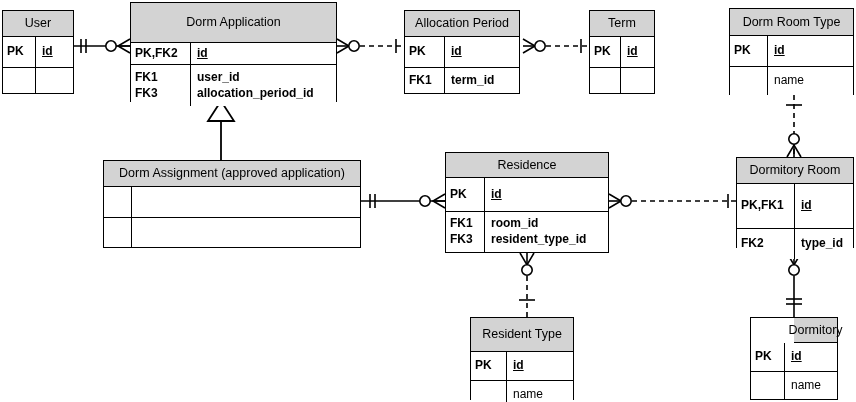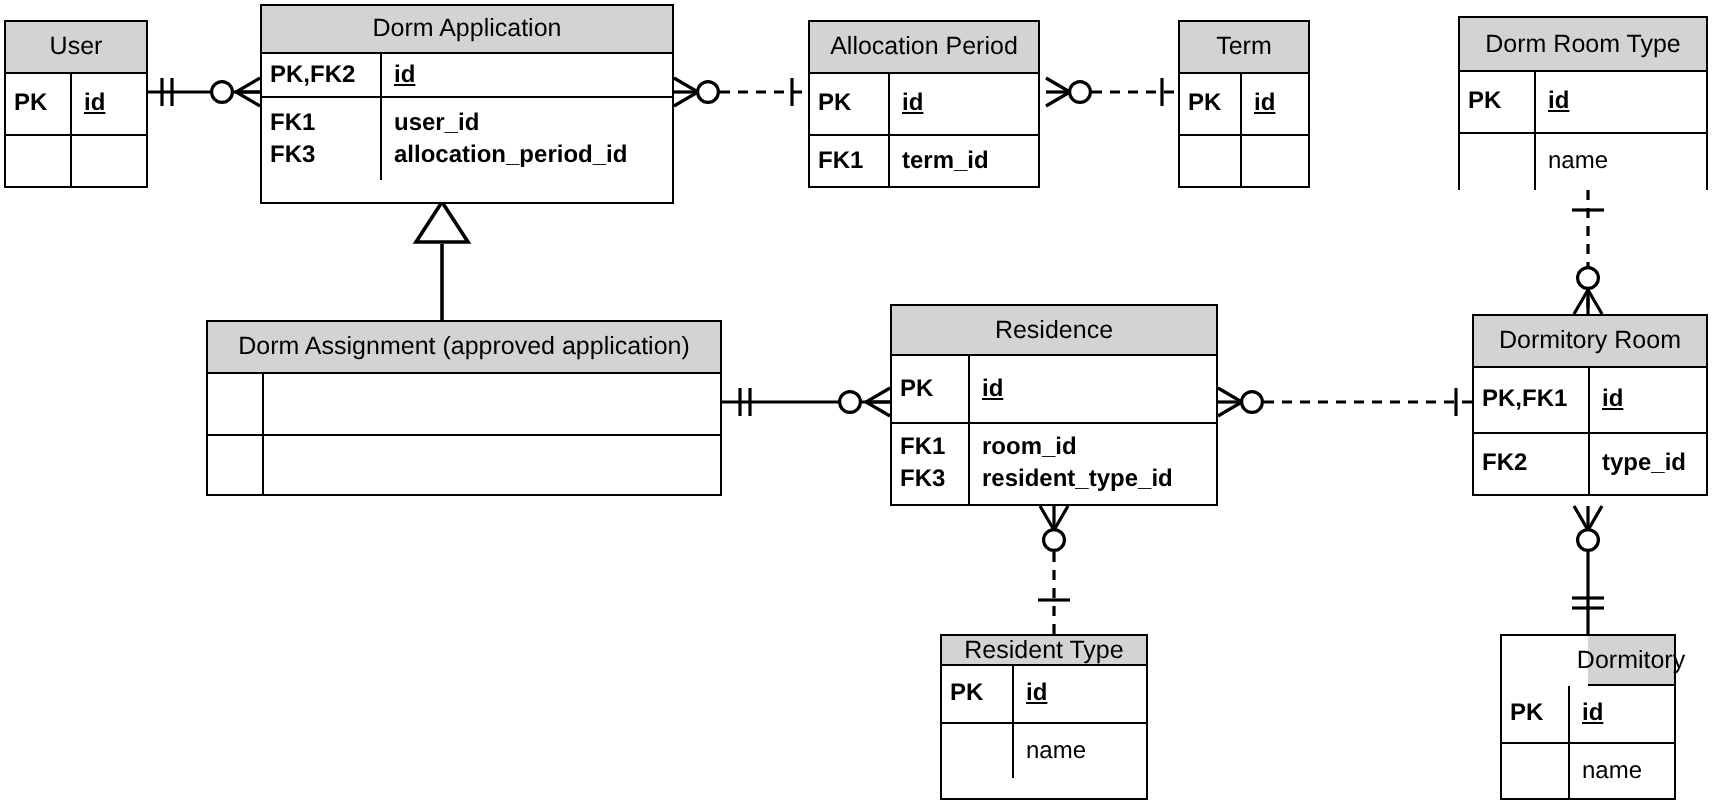--- a/index.html
+++ b/index.html
@@ -168,21 +168,21 @@
       <div class="cell-key" style="width:33px;">PK</div>
       <div class="cell-attr attr-pk">id</div>
     </div>
     <div class="entity-row last" style="height:25px;">
       <div class="cell-key" style="width:33px;"></div>
       <div class="cell-attr attr-plain"></div>
     </div>
   </div>
 
   <div class="entity" style="left:130px; top:2px; width:207px; height:100px;">
-    <div class="entity-title" style="height:24px;">Dorm Application</div>
+    <div class="entity-title" style="height:40px;">Dorm Application</div>
     <div class="entity-row" style="height:22px;">
       <div class="cell-key" style="width:60px;">PK,FK2</div>
       <div class="cell-attr attr-pk">
         <span class="k-line">id</span>
       </div>
     </div>
     <div class="entity-row last" style="height:41px;">
       <div class="cell-key" style="width:60px;">
           <span class="k-line">FK1</span>
           <span class="k-line">FK3</span>
@@ -255,32 +255,32 @@
         </div>
       <div class="cell-attr">
           <span class="k-line">room_id</span>
           <span class="k-line">resident_type_id</span>
         </div>
     </div>
   </div>
 
   <div class="entity" style="left:736px; top:157px; width:118px; height:91px;">
     <div class="entity-title" style="height:26px;">Dormitory Room</div>
-    <div class="entity-row" style="height:33px;justify-content:center;">
+    <div class="entity-row" style="height:45px;justify-content:center;">
       <div class="cell-key" style="width:58px;">PK,FK1</div>
       <div class="cell-attr attr-pk">id</div>
     </div>
     <div class="entity-row last" style="height:30px;">
       <div class="cell-key" style="width:58px;">FK2</div>
       <div class="cell-attr">type_id</div>
     </div>
   </div>
 
   <div class="entity" style="left:470px; top:317px; width:104px; height:83px;">
-    <div class="entity-title" style="height:15px;">Resident Type</div>
+    <div class="entity-title" style="height:34px;">Resident Type</div>
     <div class="entity-row" style="height:29px;">
       <div class="cell-key" style="width:36px;">PK</div>
       <div class="cell-attr attr-pk">id</div>
     </div>
     <div class="entity-row last" style="height:27px;">
       <div class="cell-key" style="width:36px;"></div>
       <div class="cell-attr attr-plain">name</div>
     </div>
   </div>
 

